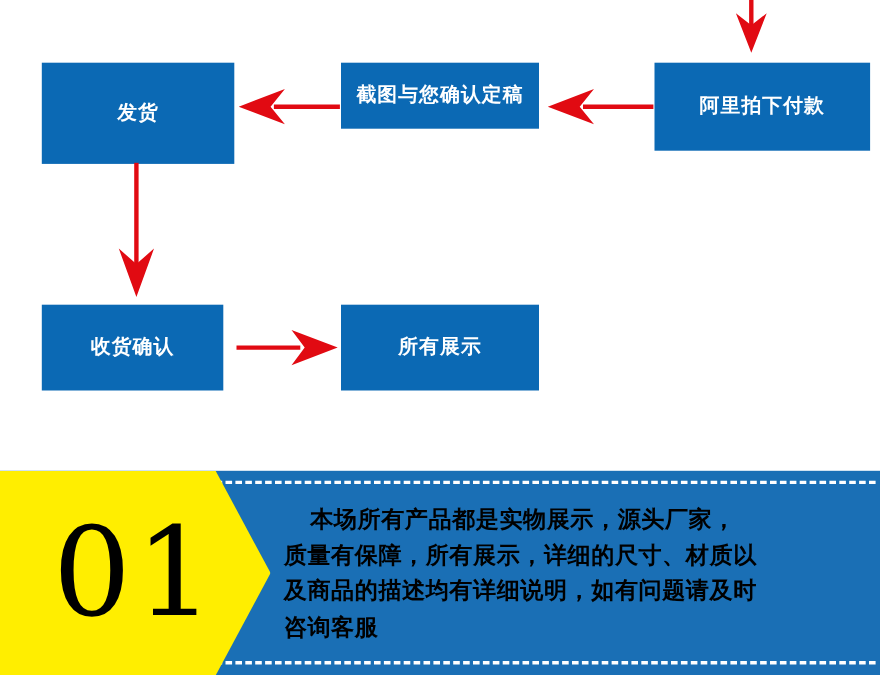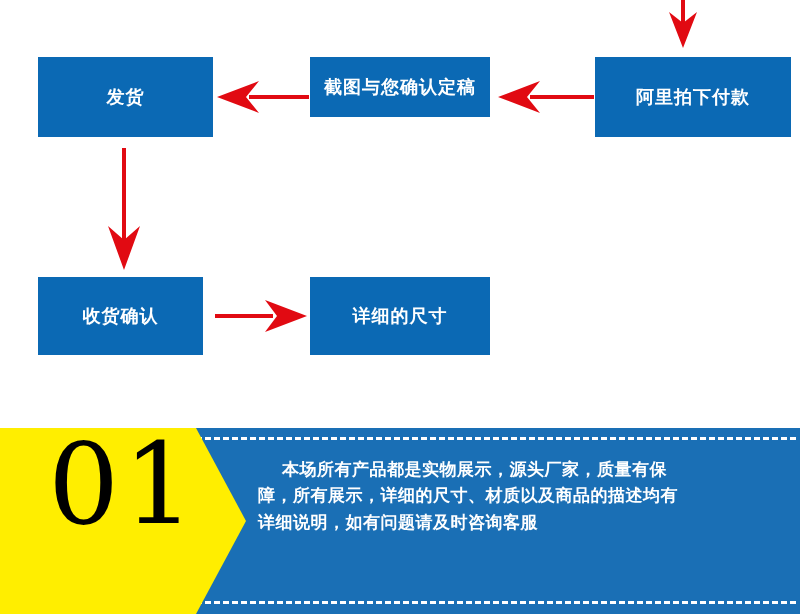--- a/index.html
+++ b/index.html
@@ -18,21 +18,21 @@
     color: #ffffff;
     display: flex;
     align-items: center;
     justify-content: center;
     font-size: 18px;
     font-weight: 700;
     letter-spacing: 1px;
     line-height: 1;
     white-space: nowrap;
   }
-  #box-fahuo      { left: 38px;  top: 57px;  width: 175px; height: 80px; }
+  #box-fahuo      { left: 38px;  top: 57px;  width: 175px; height: 92px; }
   #box-jietu      { left: 310px; top: 57px;  width: 180px; height: 60px; }
   #box-alipay     { left: 595px; top: 57px;  width: 196px; height: 80px; }
   #box-shouhuo    { left: 38px;  top: 277px; width: 165px; height: 78px; }
   #box-wancheng   { left: 310px; top: 277px; width: 180px; height: 78px; }
 
   .arrow-svg { position: absolute; overflow: visible; }
   #arrow-top      { left: 655px; top: -4px;  width: 58px;  height: 52px; }
   #arrow-r2m      { left: 492px; top: 76px;  width: 102px; height: 42px; }
   #arrow-m2l      { left: 213px; top: 76px;  width: 96px;  height: 42px; }
   #arrow-down     { left: 103px; top: 148px; width: 42px;  height: 122px; }
@@ -55,20 +55,21 @@
   #dash-top    { top: 9px; }
   #dash-bottom { top: 173px; }
 
   #badge {
     position: absolute;
     left: 0; top: 0;
     width: 246px; height: 186px;
     background: #ffee00;
     clip-path: polygon(0 0, 196px 0, 246px 93px, 196px 186px, 0 186px);
     display: flex;
+    align-items: center;
     justify-content: flex-start;
   }
   #badge-number {
     font-family: "DejaVu Serif", "Liberation Serif", serif;
     font-size: 112px;
     font-weight: 400;
     color: #000000;
     line-height: 1;
     margin-left: 48px;
     letter-spacing: 4px;
@@ -82,23 +83,23 @@
   #banner-heading {
     font-size: 40px;
     font-weight: 300;
     color: #ffffff;
     line-height: 1.05;
     letter-spacing: 3px;
     font-family: "DejaVu Sans", "Liberation Sans", sans-serif;
   }
   #banner-body {
     margin-top: 6px;
-    font-size: 17px;
+    font-size: 21px;
     font-weight: 700;
-    color: #ffffff;
+    color: #000000;
     line-height: 1.55;
     letter-spacing: 0.5px;
     text-indent: 24px;
     width: 432px;
   }
 </style>
 </head>
 <body>
 
 <div id="page">
@@ -115,21 +116,21 @@
 
     <div class="flow-box" id="box-alipay">
       <span>阿里拍下付款</span>
     </div>
 
     <div class="flow-box" id="box-shouhuo">
       <span>收货确认</span>
     </div>
 
     <div class="flow-box" id="box-wancheng">
-      <span>详细的尺寸</span>
+      <span>所有展示</span>
     </div>
 
     <svg class="arrow-svg" id="arrow-top" viewBox="0 0 58 52">
       <line x1="28" y1="0" x2="28" y2="36" stroke="#e10a12" stroke-width="4"></line>
       <path d="M28 52 L14 16 L28 27 L42 16 Z" fill="#e10a12"></path>
     </svg>
 
     <svg class="arrow-svg" id="arrow-r2m" viewBox="0 0 102 42">
       <line x1="102" y1="21" x2="38" y2="21" stroke="#e10a12" stroke-width="4"></line>
       <path d="M6 21 L48 5 L35 21 L48 37 Z" fill="#e10a12"></path>

